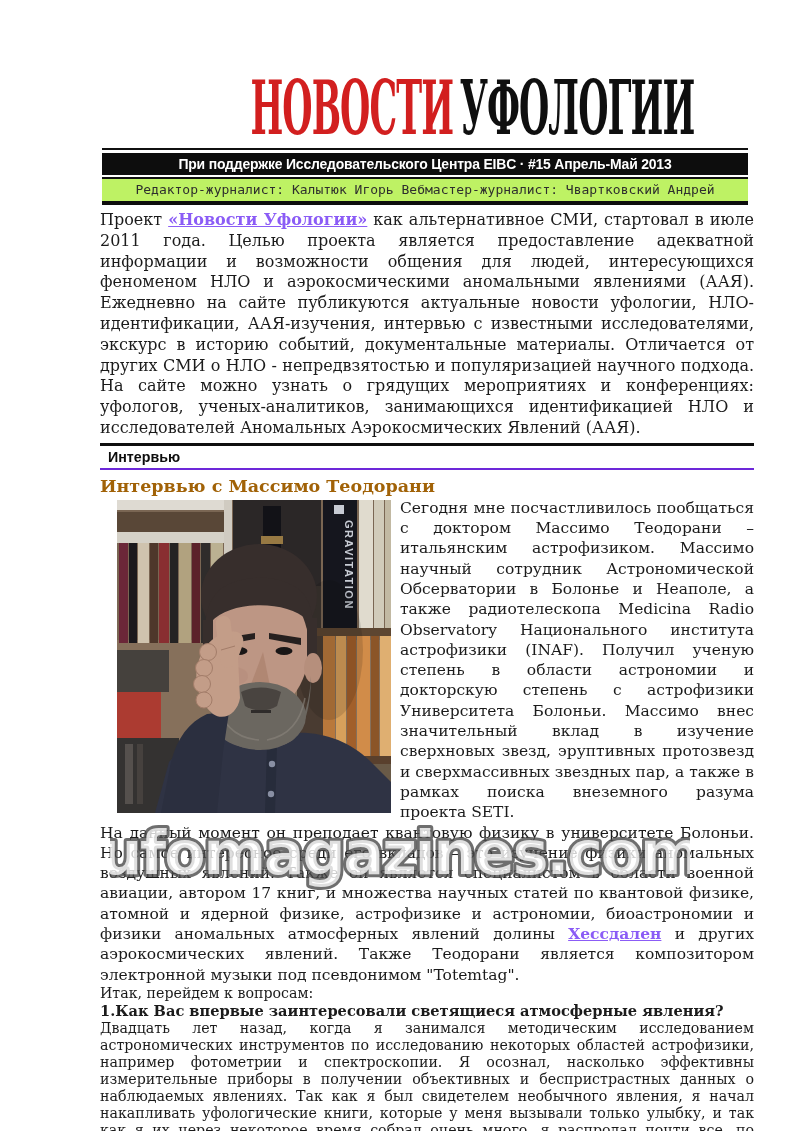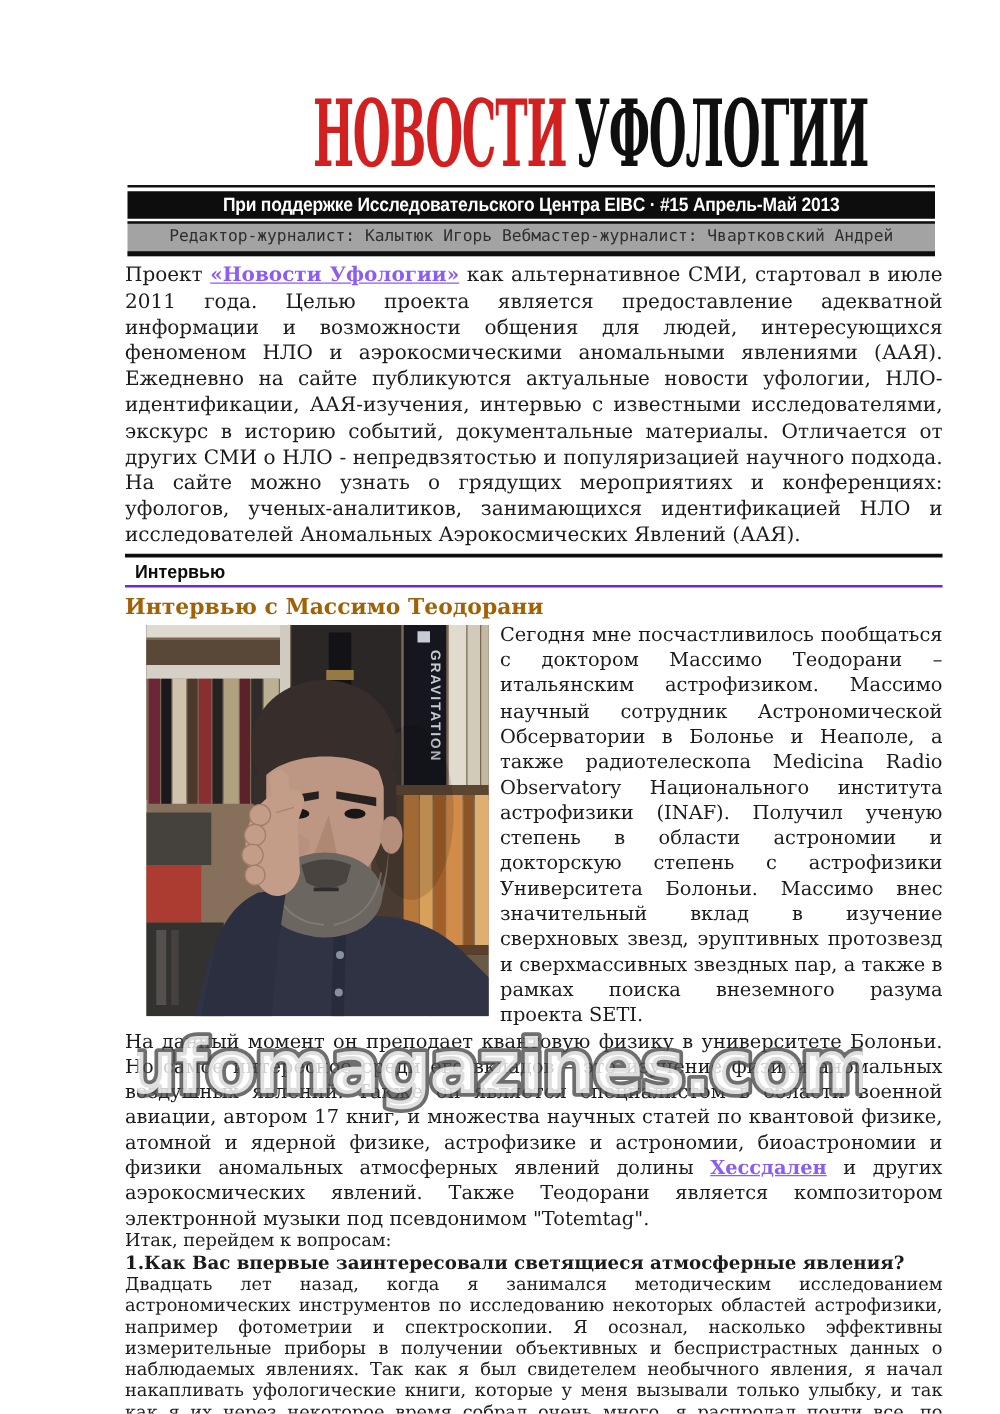--- a/index.html
+++ b/index.html
@@ -14,21 +14,21 @@
   .mast-red{color:#d21f1f;margin-right:14px;}
   .mast-black{color:#0f0f0f;}
 
   
   .bars{margin:8px 52px 0 102px;}
   .rule-thin{border-top:2px solid #101010;margin-bottom:3px;}
   .black-bar{background:#0d0d0d;color:#ffffff;height:22px;line-height:22px;text-align:center;}
   .black-bar span{display:inline-block;transform:scaleX(0.9);transform-origin:50% 50%;
        font-family:"Liberation Sans",sans-serif;font-weight:bold;font-size:15.5px;letter-spacing:-0.2px;}
   .editors{margin-top:2px;border-top:2px solid #101010;border-bottom:4px solid #0d0d0d;
-       background:#a3a3a3;height:22px;line-height:22px;text-align:center;
+       background:#bef264;height:22px;line-height:22px;text-align:center;
        font-family:"DejaVu Sans Mono",monospace;font-size:13px;color:#2e2e2e;}
 
   
   .intro{margin:5px 46px 0 100px;font-size:16px;line-height:20.8px;text-align:justify;}
   a.redlink{color:#8b5cf6;text-decoration:underline;font-weight:bold;cursor:pointer;}
   a.redlink.normal{font-weight:bold;}
 
   
   .section-head{margin:4px 46px 0 100px;border-top:3px solid #0e0e0e;border-bottom:2px solid #6d28d9;
        padding:1px 0 2px 8px;}

